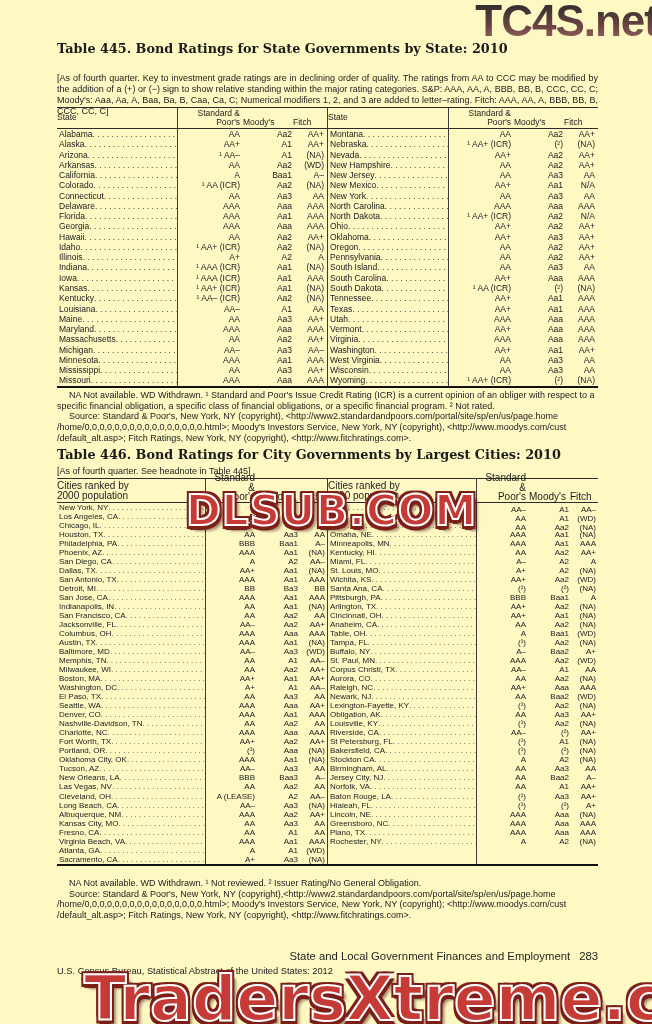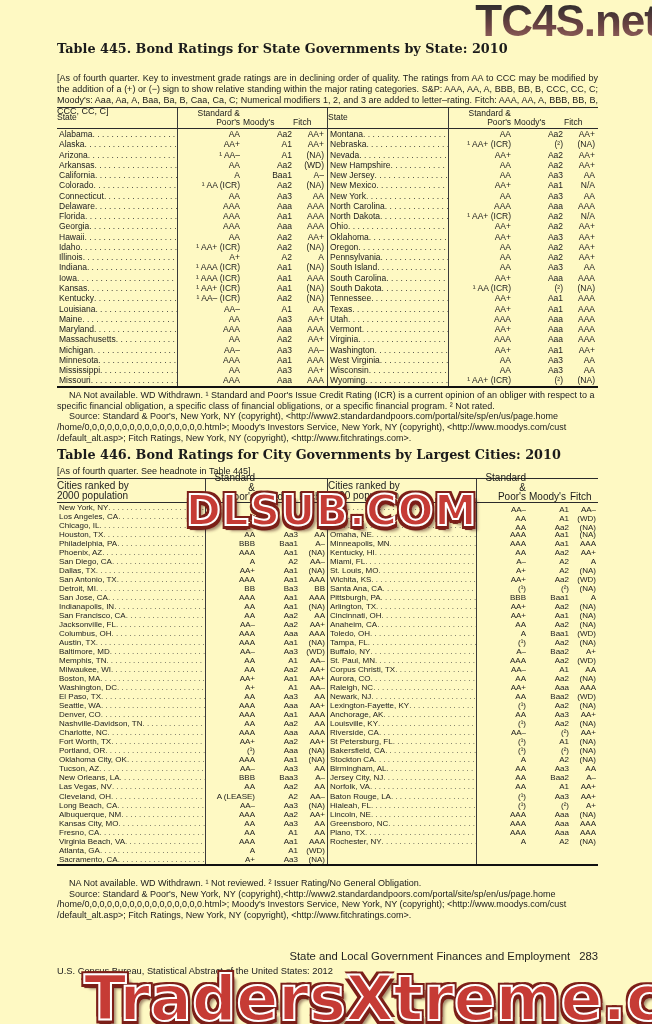--- a/index.html
+++ b/index.html
@@ -1114,21 +1114,21 @@
             <span class="cname">
               <span class="nm">Anaheim, CA</span>
               <span class="leader"></span>
             </span>
             <span class="cv sp">AA</span>
             <span class="cv md">Aa2</span>
             <span class="cv ft">(NA)</span>
           </div>
           <div class="row">
             <span class="cname">
-              <span class="nm">Toledo, OH</span>
+              <span class="nm">Table, OH</span>
               <span class="leader"></span>
             </span>
             <span class="cv sp">A</span>
             <span class="cv md">Baa1</span>
             <span class="cv ft">(WD)</span>
           </div>
           <div class="row">
             <span class="cname">
               <span class="nm">Tampa, FL</span>
               <span class="leader"></span>
@@ -1195,21 +1195,21 @@
             <span class="cname">
               <span class="nm">Lexington-Fayette, KY</span>
               <span class="leader"></span>
             </span>
             <span class="cv sp">(¹)</span>
             <span class="cv md">Aa2</span>
             <span class="cv ft">(NA)</span>
           </div>
           <div class="row">
             <span class="cname">
-              <span class="nm">Anchorage, AK</span>
+              <span class="nm">Obligation, AK</span>
               <span class="leader"></span>
             </span>
             <span class="cv sp">AA</span>
             <span class="cv md">Aa3</span>
             <span class="cv ft">AA+</span>
           </div>
           <div class="row">
             <span class="cname">
               <span class="nm">Louisville, KY</span>
               <span class="leader"></span>

